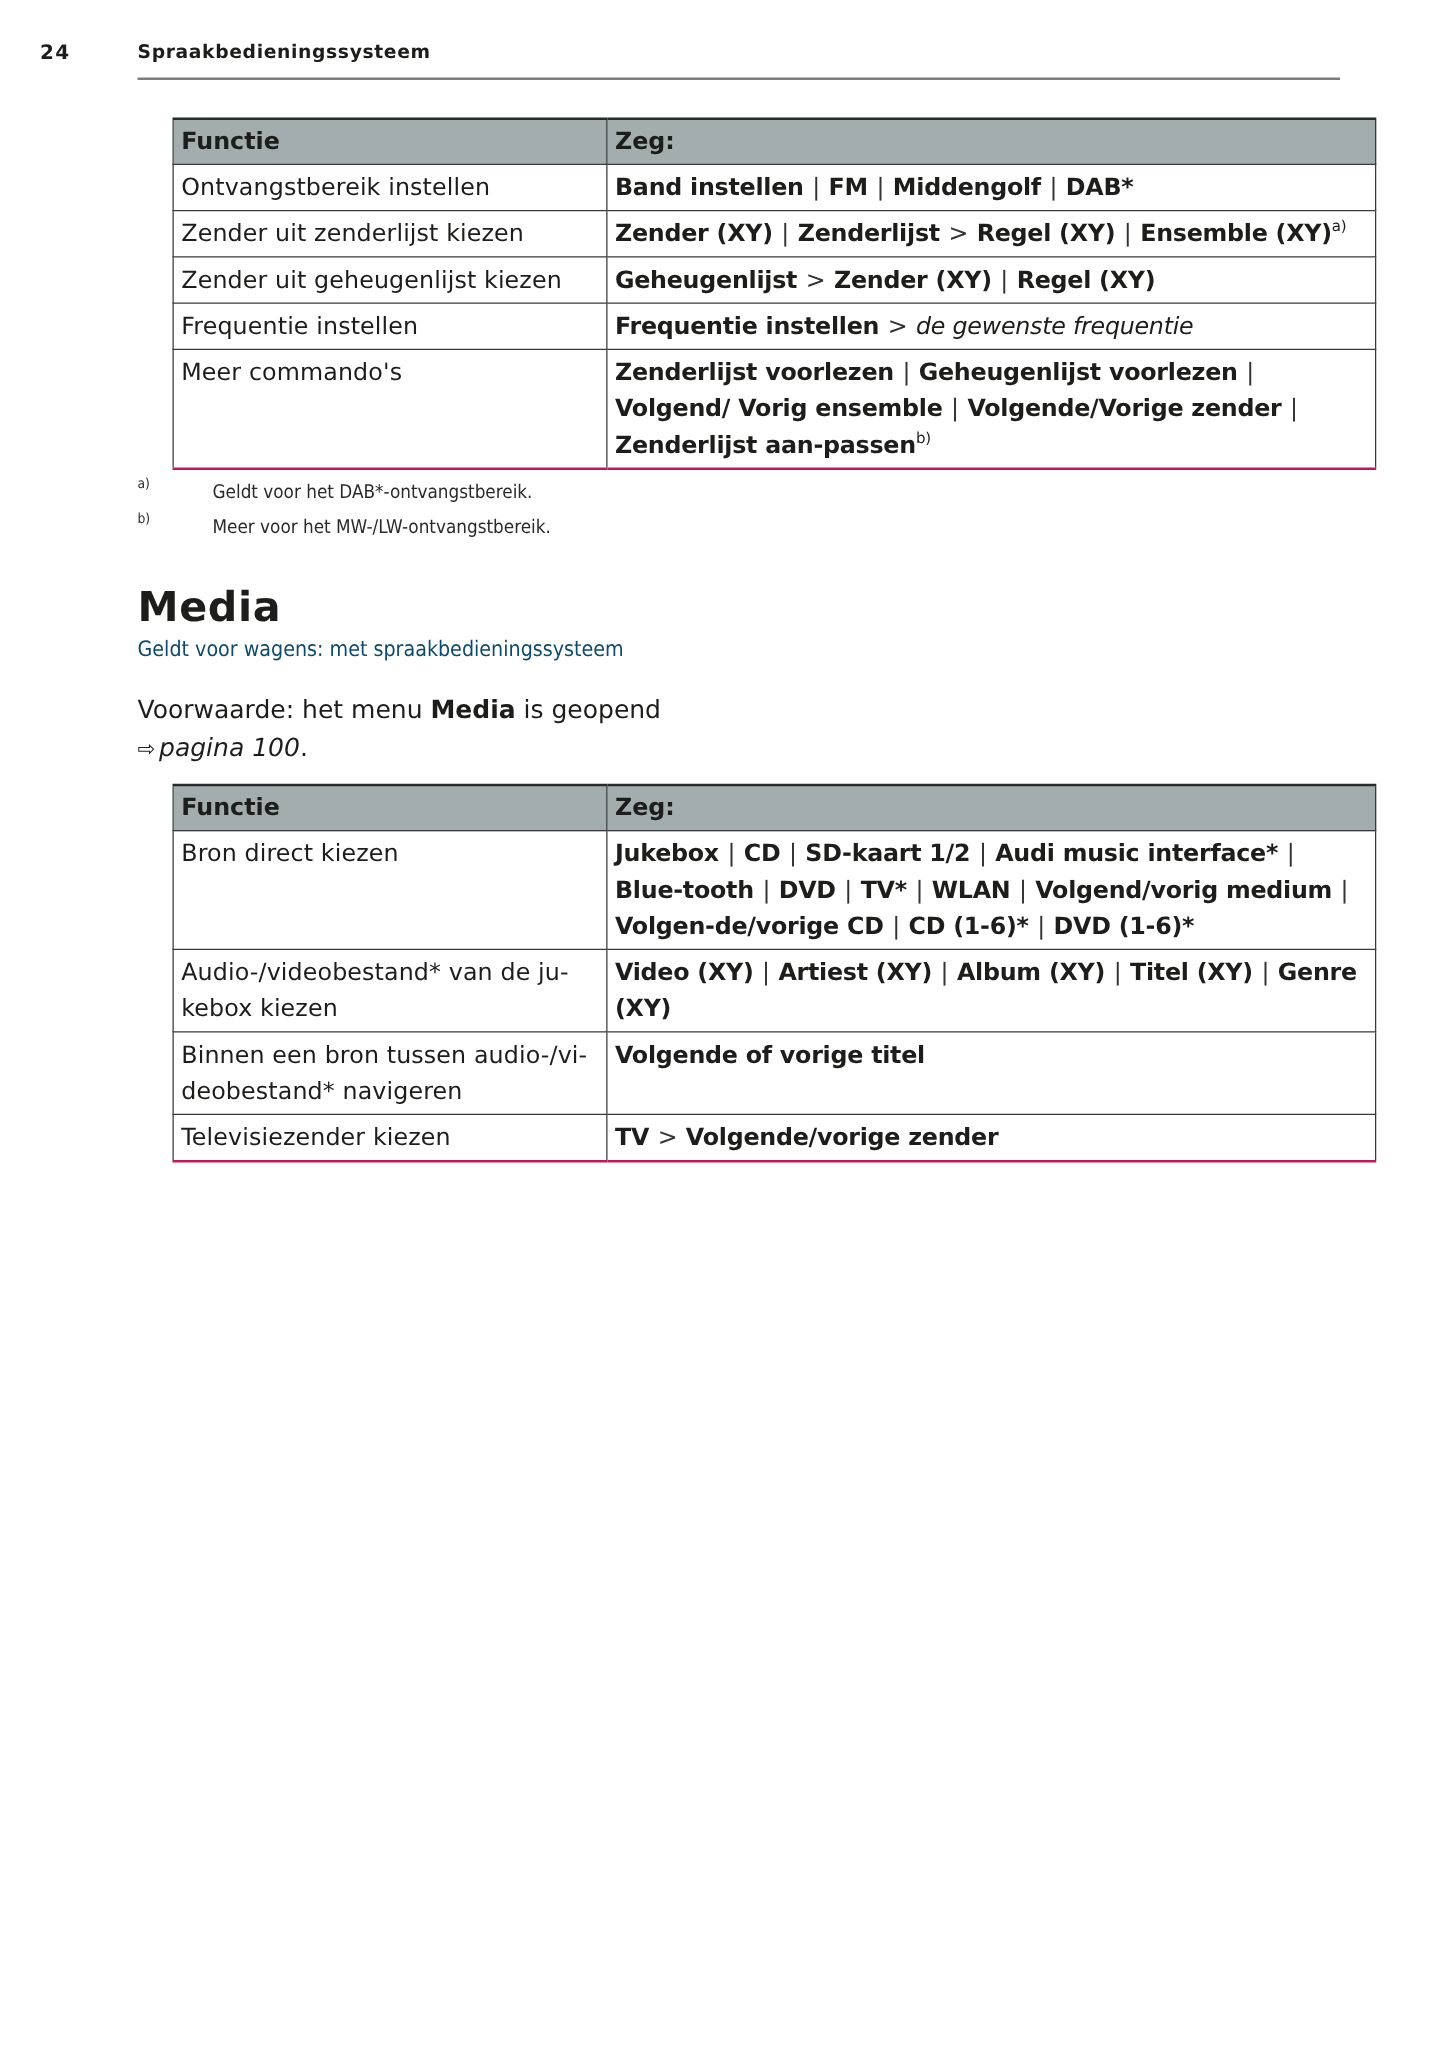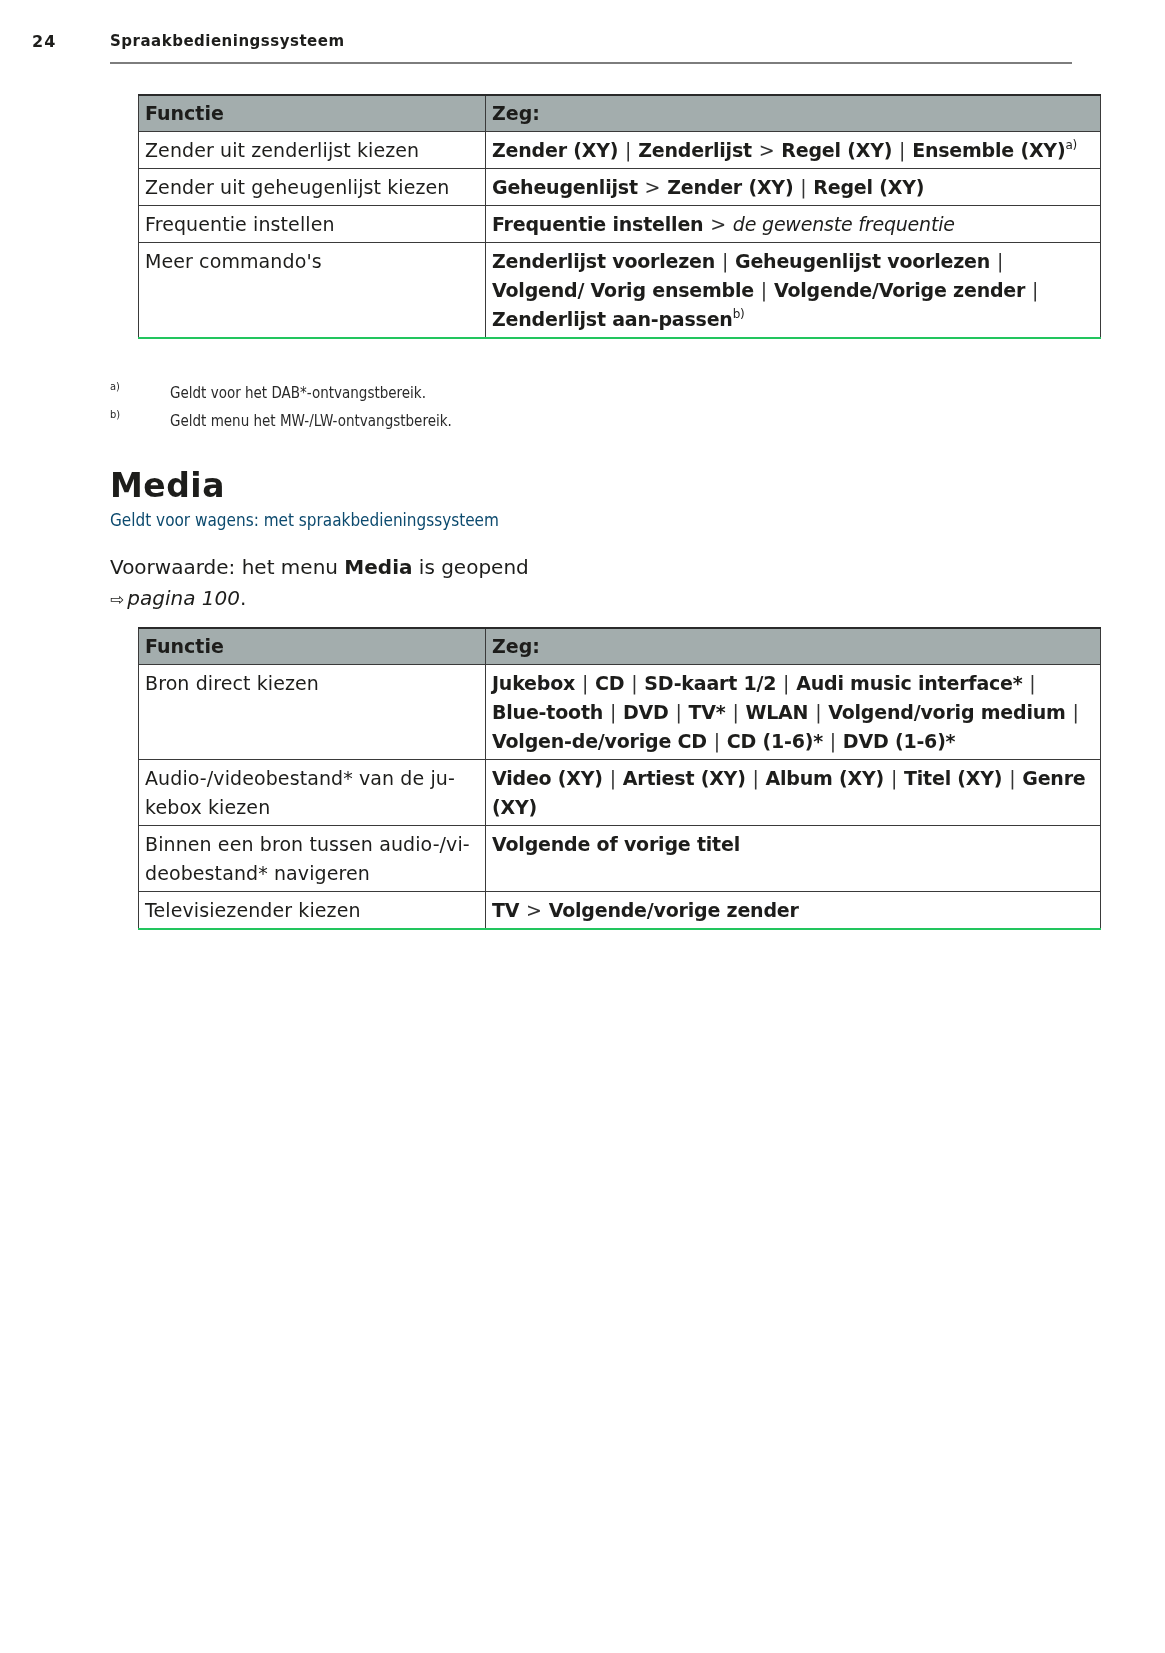--- a/index.html
+++ b/index.html
@@ -46,21 +46,21 @@
     background: #a3adad;
     font-weight: bold;
     padding-top: 3px; padding-bottom: 3px;
     border-top: 2.5px solid #2a2a2a;
   }
   table.cmd td.fn { font-weight: normal; letter-spacing: 0.1px; }
   table.cmd td.say { font-weight: bold; letter-spacing: -0.2px; }
   table.cmd td.say .sep { font-weight: normal; color: #333; padding: 0 1px; }
   table.cmd td.say .it { font-weight: normal; font-style: italic; }
   table.cmd sup { font-size: 12px; font-weight: normal; vertical-align: 8px; line-height: 0; }
-  table.cmd tr:last-child td { border-bottom: 2px solid #22c55e; }
+  table.cmd tr:last-child td { border-bottom: 2px solid #be185d; }
 
   #table1 { top: 94px; }
   #table2 { top: 627px; }
 
   .footnotes {
     position: absolute; left: 110px; top: 384px; width: 600px;
     font-family: "DejaVu Sans Condensed", "DejaVu Sans", sans-serif;
     font-size: 15px; color: #2a2a2a;
   }
   .footnote { position: relative; height: 28px; }
@@ -100,20 +100,24 @@
       <col class="c2">
     </colgroup>
   <thead>
     <tr>
       <th>Functie</th>
       <th>Zeg:</th>
     </tr>
   </thead>
   <tbody>
     <tr>
+      <td class="fn">Ontvangstbereik instellen</td>
+      <td class="say"><span>Band instellen</span><span class="sep"> | </span><span>FM</span><span class="sep"> | </span><span>Middengolf</span><span class="sep"> | </span><span>DAB*</span></td>
+    </tr>
+    <tr>
       <td class="fn">Zender uit zenderlijst kiezen</td>
       <td class="say"><span>Zender (XY)</span><span class="sep"> | </span><span>Zenderlijst</span><span class="sep"> &gt; </span><span>Regel (XY)</span><span class="sep"> | </span><span>Ensemble (XY)</span><sup>a)</sup></td>
     </tr>
     <tr>
       <td class="fn">Zender uit geheugenlijst kiezen</td>
       <td class="say"><span>Geheugenlijst</span><span class="sep"> &gt; </span><span>Zender (XY)</span><span class="sep"> | </span><span>Regel (XY)</span></td>
     </tr>
     <tr>
       <td class="fn">Frequentie instellen</td>
       <td class="say"><span>Frequentie instellen</span><span class="sep"> &gt; </span><span class="it">de gewenste frequentie</span></td>
@@ -125,21 +129,21 @@
   </tbody>
 </table>
 
 <div class="footnotes">
   <div class="footnote">
     <span class="mark">a)</span>
     <span class="text">Geldt voor het DAB*-ontvangstbereik.</span>
   </div>
   <div class="footnote">
     <span class="mark">b)</span>
-    <span class="text">Geldt menu het MW-/LW-ontvangstbereik.</span>
+    <span class="text">Meer voor het MW-/LW-ontvangstbereik.</span>
   </div>
 </div>
 
 <div class="section-title">Media</div>
 <div class="section-subtitle">Geldt voor wagens: met spraakbedieningssysteem</div>
 <div class="precondition">
   <span>Voorwaarde: het menu </span><b>Media</b><span> is geopend</span><br>
   <span class="arrow">⇨</span><span class="pageref">pagina 100</span><span>.</span>
 </div>
 

